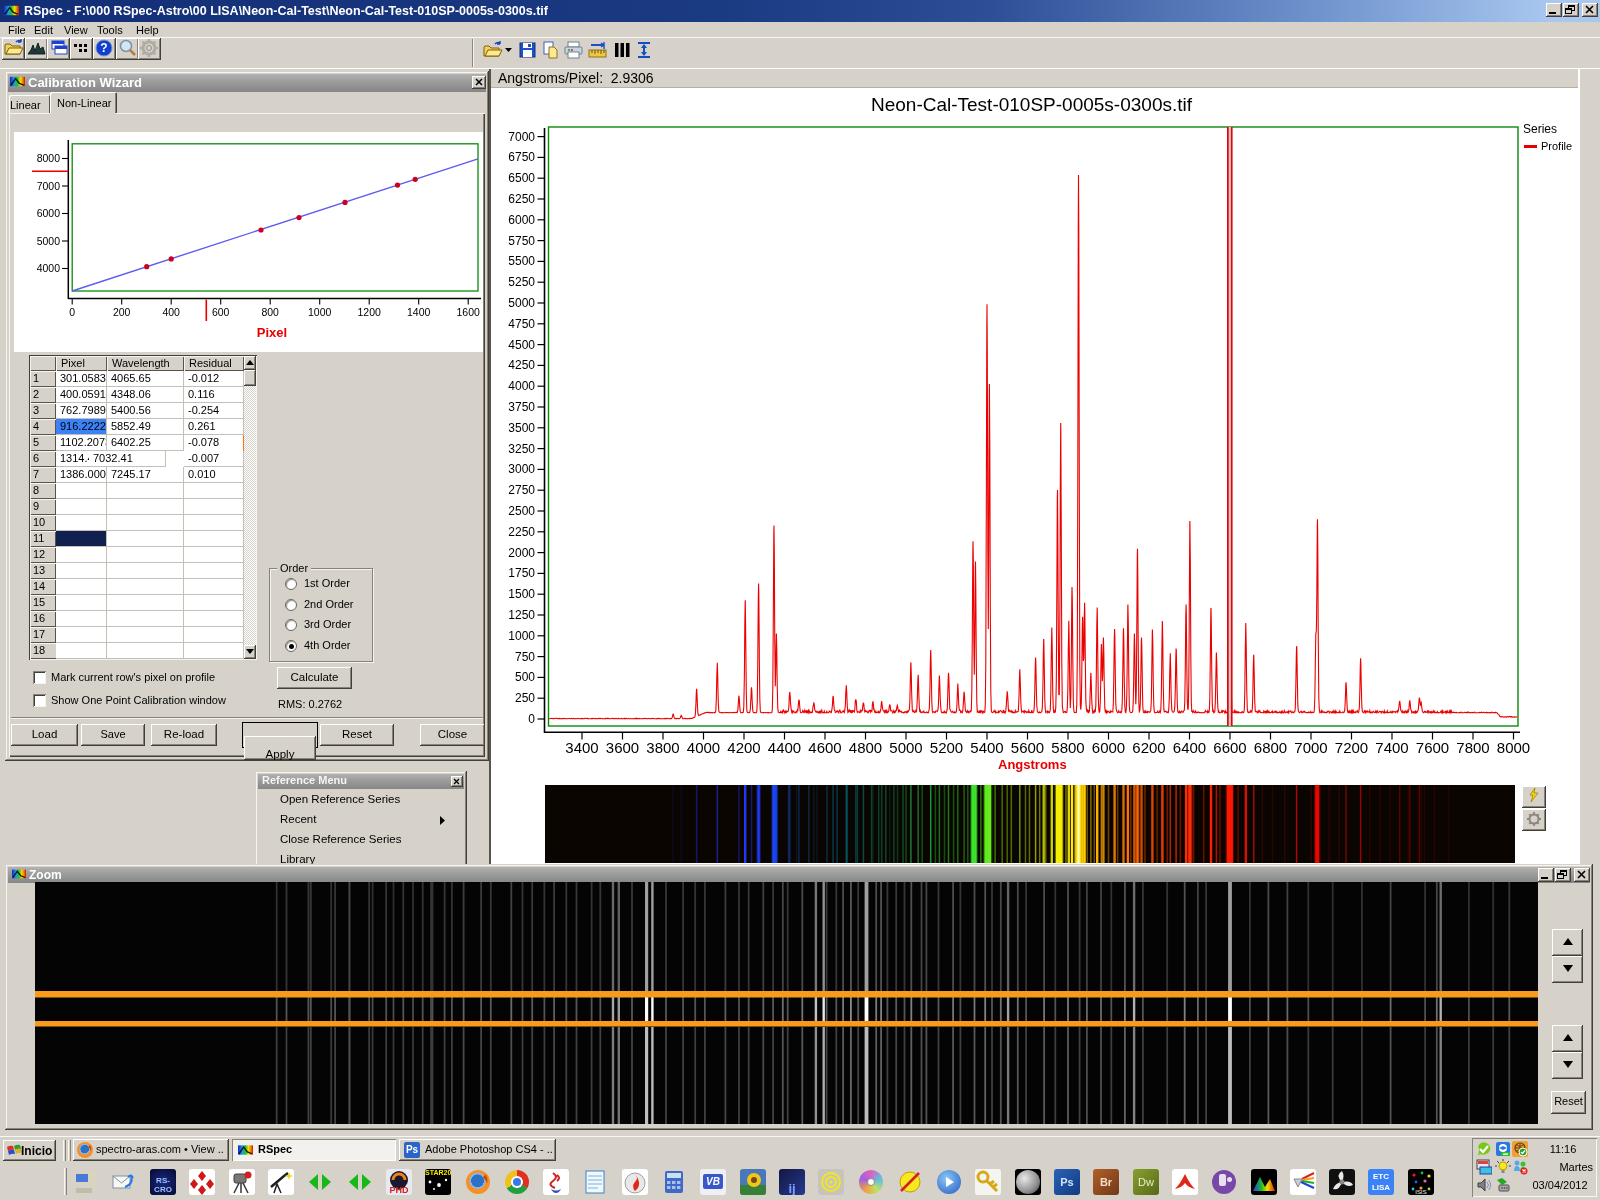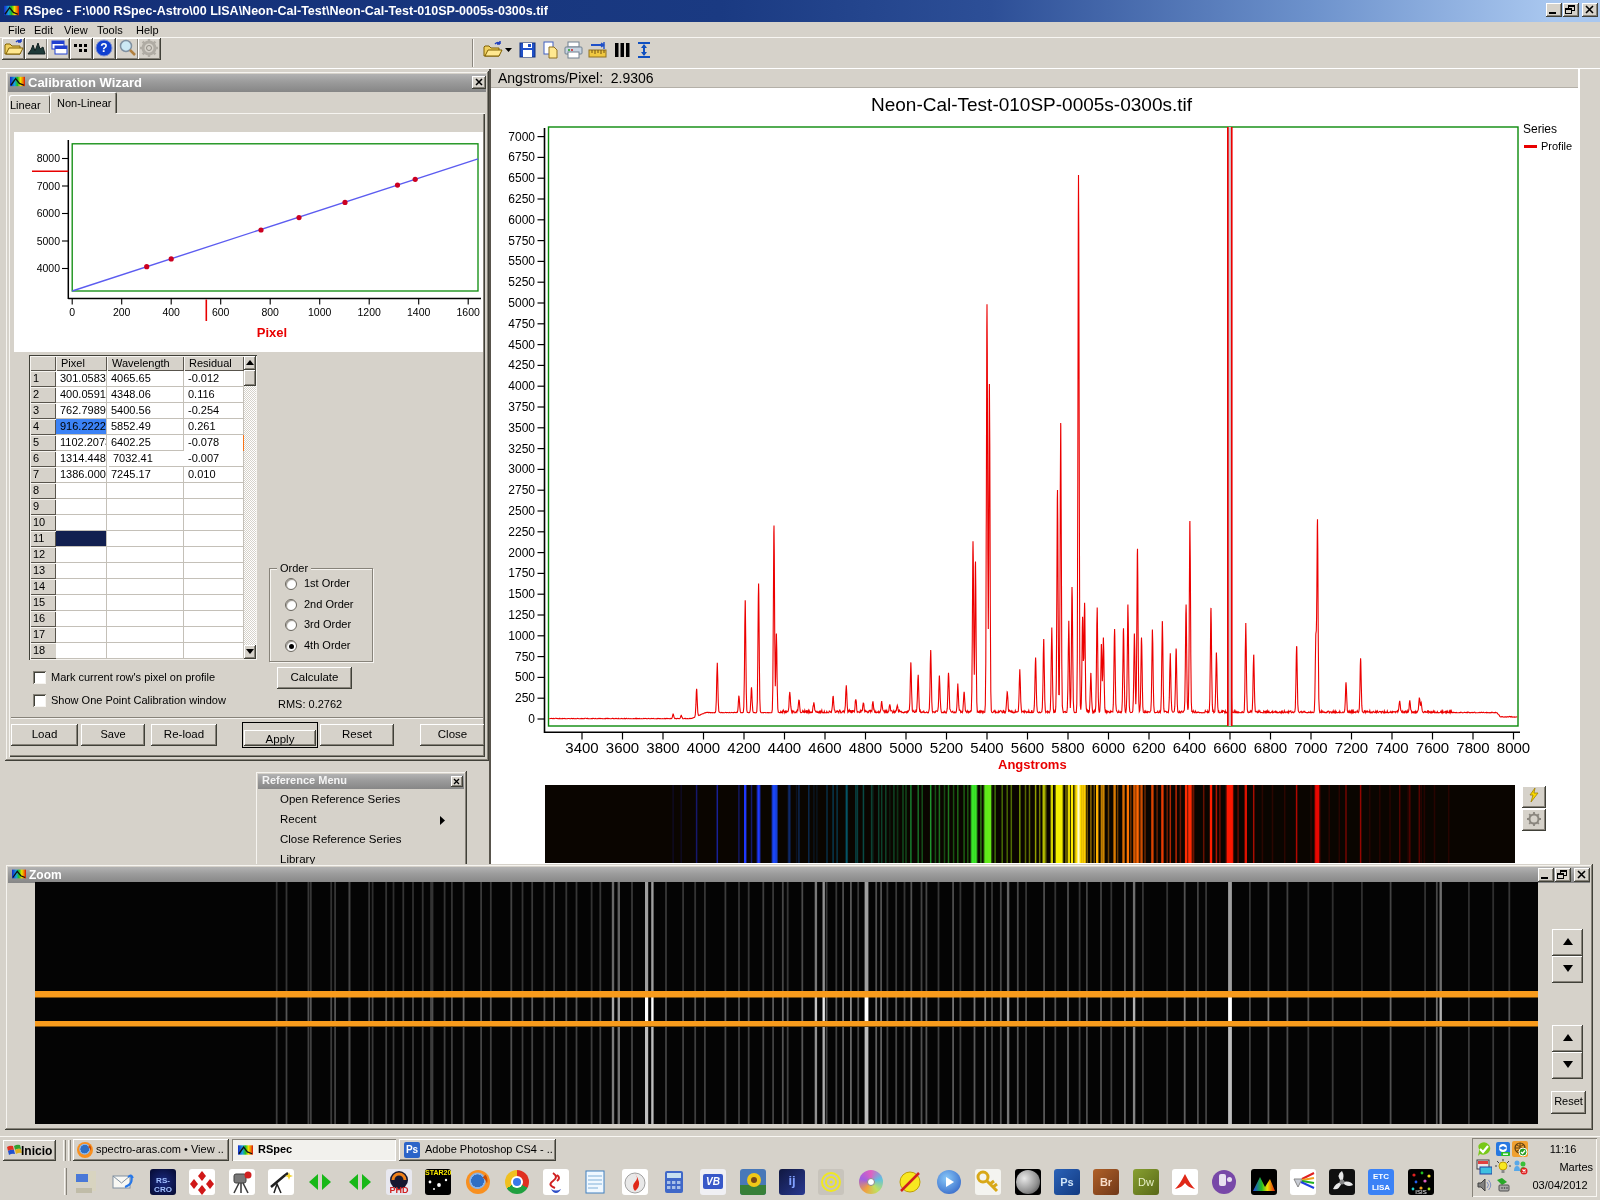--- a/index.html
+++ b/index.html
@@ -396,21 +396,21 @@
 <div class="cell" style="left:30px;top:419px;width:26px;height:16px;background:#d6d2ca;box-shadow:inset 1px 1px 0 #f6f4f0,inset -1px -1px 0 #58544c;padding:1px 0 0 3px;font-size:11px">4</div>
 <div class="cell" style="left:56px;top:419px;width:51px;height:16px;background:#3b82f6;border-right:1px solid #c4c0b8;border-bottom:1px solid #c4c0b8;padding:1px 0 0 4px;font-size:11px">916.2222</div>
 <div class="cell" style="left:107px;top:419px;width:77px;height:16px;background:#fff;border-right:1px solid #c4c0b8;border-bottom:1px solid #c4c0b8;padding:1px 0 0 4px;font-size:11px">5852.49</div>
 <div class="cell" style="left:184px;top:419px;width:60px;height:16px;background:#fff;border-right:1px solid #c4c0b8;border-bottom:1px solid #c4c0b8;padding:1px 0 0 4px;font-size:11px">0.261</div>
 <div class="cell" style="left:30px;top:435px;width:26px;height:16px;background:#d6d2ca;box-shadow:inset 1px 1px 0 #f6f4f0,inset -1px -1px 0 #58544c;padding:1px 0 0 3px;font-size:11px">5</div>
 <div class="cell" style="left:56px;top:435px;width:51px;height:16px;background:#fff;border-right:1px solid #c4c0b8;border-bottom:1px solid #c4c0b8;padding:1px 0 0 4px;font-size:11px">1102.2073</div>
 <div class="cell" style="left:107px;top:435px;width:77px;height:16px;background:#fff;border-right:1px solid #c4c0b8;border-bottom:1px solid #c4c0b8;padding:1px 0 0 4px;font-size:11px">6402.25</div>
 <div class="cell" style="left:184px;top:435px;width:60px;height:16px;background:#fff;border-right:1px solid #f97316;border-bottom:1px solid #c4c0b8;padding:1px 0 16px 4px;font-size:11px">-0.078</div>
 <div class="cell" style="left:30px;top:451px;width:26px;height:16px;background:#d6d2ca;box-shadow:inset 1px 1px 0 #f6f4f0,inset -1px -1px 0 #58544c;padding:1px 0 0 3px;font-size:11px">6</div>
 <div class="cell" style="left:56px;top:451px;width:51px;height:16px;background:#fff;border-right:1px solid #c4c0b8;border-bottom:1px solid #c4c0b8;padding:1px 0 0 4px;font-size:11px">1314.4488</div>
-<div class="cell" style="left:109px;top:451px;width:77px;height:16px;background:#fff;border-right:1px solid #c4c0b8;border-bottom:1px solid #c4c0b8;padding:1px 0 0 4px;font-size:11px">7032.41</div>
+<div class="cell" style="left:89px;top:451px;width:77px;height:16px;background:#fff;border-right:1px solid #c4c0b8;border-bottom:1px solid #c4c0b8;padding:1px 0 0 4px;font-size:11px">7032.41</div>
 <div class="cell" style="left:184px;top:451px;width:60px;height:16px;background:#fff;border-right:1px solid #c4c0b8;border-bottom:1px solid #c4c0b8;padding:1px 0 0 4px;font-size:11px">-0.007</div>
 <div class="cell" style="left:30px;top:467px;width:26px;height:16px;background:#d6d2ca;box-shadow:inset 1px 1px 0 #f6f4f0,inset -1px -1px 0 #58544c;padding:1px 0 0 3px;font-size:11px">7</div>
 <div class="cell" style="left:56px;top:467px;width:51px;height:16px;background:#fff;border-right:1px solid #c4c0b8;border-bottom:1px solid #c4c0b8;padding:1px 0 0 4px;font-size:11px">1386.0000</div>
 <div class="cell" style="left:107px;top:467px;width:77px;height:16px;background:#fff;border-right:1px solid #c4c0b8;border-bottom:1px solid #c4c0b8;padding:1px 0 0 4px;font-size:11px">7245.17</div>
 <div class="cell" style="left:184px;top:467px;width:60px;height:16px;background:#fff;border-right:1px solid #c4c0b8;border-bottom:1px solid #c4c0b8;padding:1px 0 0 4px;font-size:11px">0.010</div>
 <div class="cell" style="left:30px;top:483px;width:26px;height:16px;background:#d6d2ca;box-shadow:inset 1px 1px 0 #f6f4f0,inset -1px -1px 0 #58544c;padding:1px 0 0 3px;font-size:11px">8</div>
 <div class="cell" style="left:56px;top:483px;width:51px;height:16px;background:#fff;border-right:1px solid #c4c0b8;border-bottom:1px solid #c4c0b8;padding:1px 0 0 4px;font-size:11px"></div>
 <div class="cell" style="left:107px;top:483px;width:77px;height:16px;background:#fff;border-right:1px solid #c4c0b8;border-bottom:1px solid #c4c0b8;padding:1px 0 0 4px;font-size:11px"></div>
 <div class="cell" style="left:184px;top:483px;width:60px;height:16px;background:#fff;border-right:1px solid #c4c0b8;border-bottom:1px solid #c4c0b8;padding:1px 0 0 4px;font-size:11px"></div>
 <div class="cell" style="left:30px;top:499px;width:26px;height:16px;background:#d6d2ca;box-shadow:inset 1px 1px 0 #f6f4f0,inset -1px -1px 0 #58544c;padding:1px 0 0 3px;font-size:11px">9</div>
@@ -478,21 +478,21 @@
 <div class="abs" style="left:51px;top:671px;font-size:11px">Mark current row's pixel on profile</div>
 <div class="ckb" style="left:33px;top:694px"></div>
 <div class="abs" style="left:51px;top:694px;font-size:11px">Show One Point Calibration window</div>
 <div class="abs" style="left:11px;top:717px;width:472px;height:2px;border-top:1px solid #87837a;border-bottom:1px solid #f6f4f0"></div>
 <div class="btn" style="left:11px;top:724px;width:67px;height:22px;font-size:11.5px;padding-top:4px">Load</div>
 <div class="btn" style="left:81px;top:724px;width:64px;height:22px;font-size:11px;padding-top:4px">Save</div>
 <div class="btn" style="left:151px;top:724px;width:66px;height:22px;font-size:11.5px;padding-top:4px">Re-load</div>
 <div class="btn" style="left:320px;top:724px;width:74px;height:22px;font-size:11.5px;padding-top:4px">Reset</div>
 <div class="btn" style="left:420px;top:724px;width:65px;height:22px;font-size:11.5px;padding-top:4px">Close</div>
 <div class="abs" style="left:242px;top:722px;width:76px;height:26px;border:1px solid #000">
-    <div class="btn" style="left:1px;top:7px;width:72px;height:16px;font-size:11.5px;padding-top:3px">Apply</div>
+    <div class="btn" style="left:1px;top:13px;width:72px;height:24px;font-size:11.5px;padding-top:12px">Apply</div>
   </div>
 <div class="win" style="left:255px;top:771px;width:212px;height:95px"></div>
 <div class="abs gray-tb tb" style="left:258px;top:774px;width:206px;height:15px"></div>
 <div class="abs" style="left:262px;top:774px;color:#f4f4f4;font-weight:bold;font-size:11px">Reference Menu</div>
 <div class="xbtn" style="left:451px;top:776px;width:12px;height:11px">
     <svg class="abs" style="left:2px;top:2px" width="8" height="7">
       <path d="M1 1 L6 6 M6 1 L1 6" stroke="#000" stroke-width="1.3"></path>
     </svg>
   </div>
 <div class="abs" style="left:280px;top:793px;font-size:11.5px">Open Reference Series</div>
@@ -1128,21 +1128,21 @@
 <div class="qi" style="left:700px;background:#f0f0f4;">
     <div class="abs" style="left:3px;top:5px;width:20px;height:15px;background:#3858c8;border-radius:2px;color:#fff;font-size:10px;font-weight:bold;text-align:center;line-height:15px;font-style:italic">VB</div>
   </div>
 <div class="qi" style="left:740px;"><svg width="26" height="26">
       <rect width="26" height="26" fill="#4878b8"></rect>
       <rect y="16" width="26" height="10" fill="#388038"></rect>
       <circle cx="14" cy="11" r="7" fill="#f0c818"></circle>
       <circle cx="14" cy="11" r="3" fill="#784818"></circle>
     </svg></div>
 <div class="qi" style="left:779px;background:linear-gradient(135deg,#101840,#283890);">
-    <div style="color:#80a0ff;font-size:13px;font-weight:bold;text-align:center;padding-top:4px">ij</div>
+    <div style="color:#80a0ff;font-size:13px;font-weight:bold;text-align:center;padding-top:12px">ij</div>
   </div>
 <div class="qi" style="left:818px;background:#c8c4bc;"><svg width="26" height="26">
       <circle cx="13" cy="13" r="9" fill="none" stroke="#f0e820" stroke-width="2"></circle>
       <circle cx="13" cy="13" r="5" fill="none" stroke="#f0e820" stroke-width="2"></circle>
       <circle cx="13" cy="13" r="1.6" fill="#f0e820"></circle>
     </svg></div>
 <div class="qi" style="left:858px;">
     <div class="abs" style="left:1px;top:1px;width:24px;height:24px;border-radius:50%;background:conic-gradient(#e060c0,#60c0e0,#c0e060,#f0a040,#a060e0,#e060c0)"></div>
     <div class="abs" style="left:9px;top:9px;width:8px;height:8px;border-radius:50%;background:#fff;border:1px solid #888"></div>
   </div>

